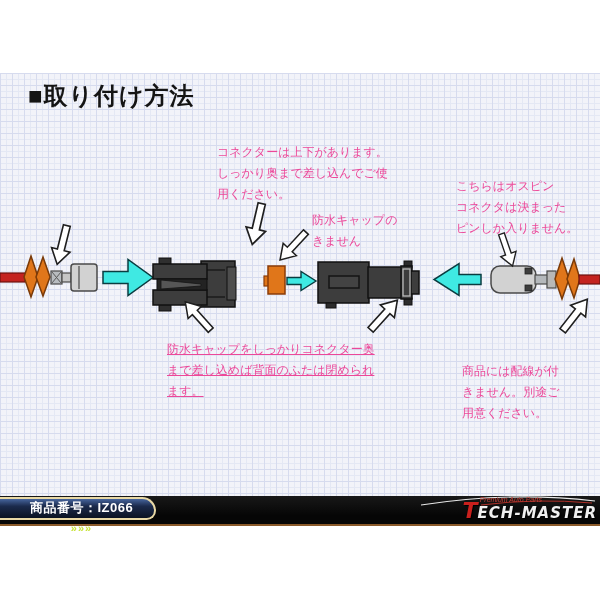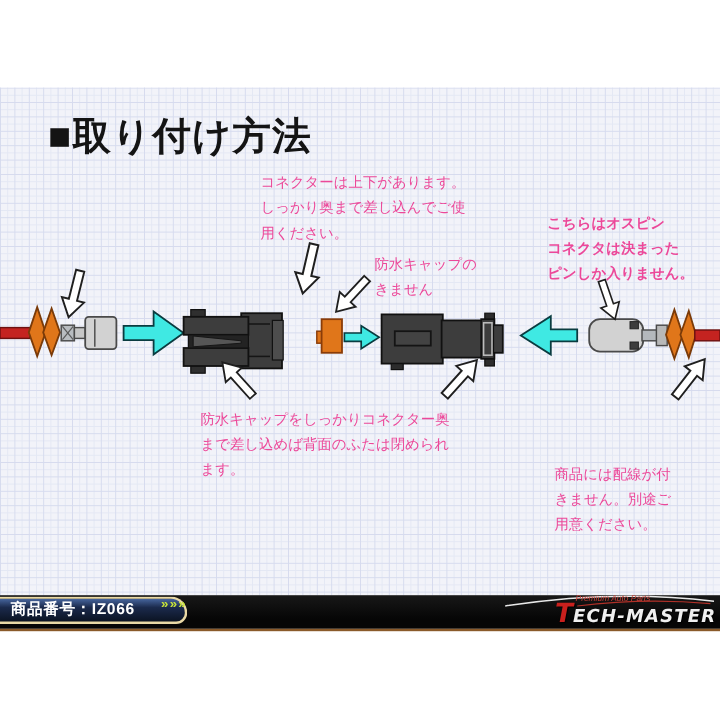--- a/index.html
+++ b/index.html
@@ -7,40 +7,40 @@
           font-family:"Liberation Sans","DejaVu Sans",sans-serif;}
   .grid-bg{position:absolute;left:0;top:73px;width:600px;height:423px;
     background-color:#f2f3f9;
     background-image:
       linear-gradient(to right,#d6dbee 1px,transparent 1px),
       linear-gradient(to bottom,#d6dbee 1px,transparent 1px),
       linear-gradient(to right,#e4e8f4 1px,transparent 1px),
       linear-gradient(to bottom,#e4e8f4 1px,transparent 1px);
     background-size:12px 12px,12px 12px,12px 12px,12px 12px;
     background-position:0 0,0 0,6px 6px,6px 6px;}
-  .title{position:absolute;left:28px;top:80px;margin:12px;font-size:32px;font-weight:bold;
+  .title{position:absolute;left:28px;top:80px;margin:0;font-size:24px;font-weight:bold;
          color:#141414;letter-spacing:1px;}
   .note{position:absolute;font-size:12px;line-height:21px;color:#ec4899;
         white-space:pre-line;letter-spacing:0px;}
   .note-terminal{left:24px;top:168px;}
   .note-updown{left:217px;top:142px;}
   .note-capdir{left:312px;top:210px;}
-  .note-malepin{left:456px;top:176px;font-weight:bold;}
-  .note-capinsert{left:167px;top:339px;}
-  .note-nowire{left:462px;top:361px;margin-top:24px;}
+  .note-malepin{left:456px;top:176px;}
+  .note-capinsert{left:167px;top:339px;text-decoration:underline;}
+  .note-nowire{left:462px;top:361px;}
   .diagram{position:absolute;left:0;top:0;width:600px;height:600px;}
   .wa{fill:#ffffff;stroke:#1f1f1f;stroke-width:1.6;stroke-linejoin:miter;}
   
   .footer{position:absolute;left:0;top:496px;width:600px;height:28px;
           background:linear-gradient(180deg,#181818 0%,#060606 70%);
           border-bottom:2px solid #8a5a2a;}
   .tab{position:absolute;left:0;top:1px;width:156px;height:23px;box-sizing:border-box;
        background:linear-gradient(180deg,#46659d 0%,#1b2a4c 38%,#0b1322 100%);
        border:2px solid #e9d9a6;border-left:none;border-radius:0 15px 10px 0;
-       display:flex;align-items:flex-start;padding-left:9px;gap:22px;}
+       display:flex;align-items:center;padding-left:9px;gap:6px;flex-direction:column;}
   .tab-label{color:#ffffff;font-weight:bold;font-size:13px;letter-spacing:0.5px;white-space:nowrap;}
   .tab-chev{color:#c8e438;font-size:11px;font-weight:bold;letter-spacing:1px;line-height:1;}
   .brand{position:absolute;right:3px;top:0px;width:185px;height:26px;}
   .swoosh{position:absolute;top:-2px;right:0;}
   .brand-line{position:absolute;bottom:1px;right:0;font-style:italic;font-weight:bold;
       color:#f0f0f0;font-size:15px;letter-spacing:1px;line-height:15px;
       font-family:"DejaVu Sans","Liberation Sans",sans-serif;text-shadow:1px 1px 1px #000;white-space:nowrap;}
   .brand-t{color:#c9201d;font-size:22px;line-height:14px;margin-right:-1px;}
   .brand-sub{position:absolute;top:0px;right:55px;color:#c84038;font-size:7px;
       font-style:italic;letter-spacing:0px;white-space:nowrap;}

